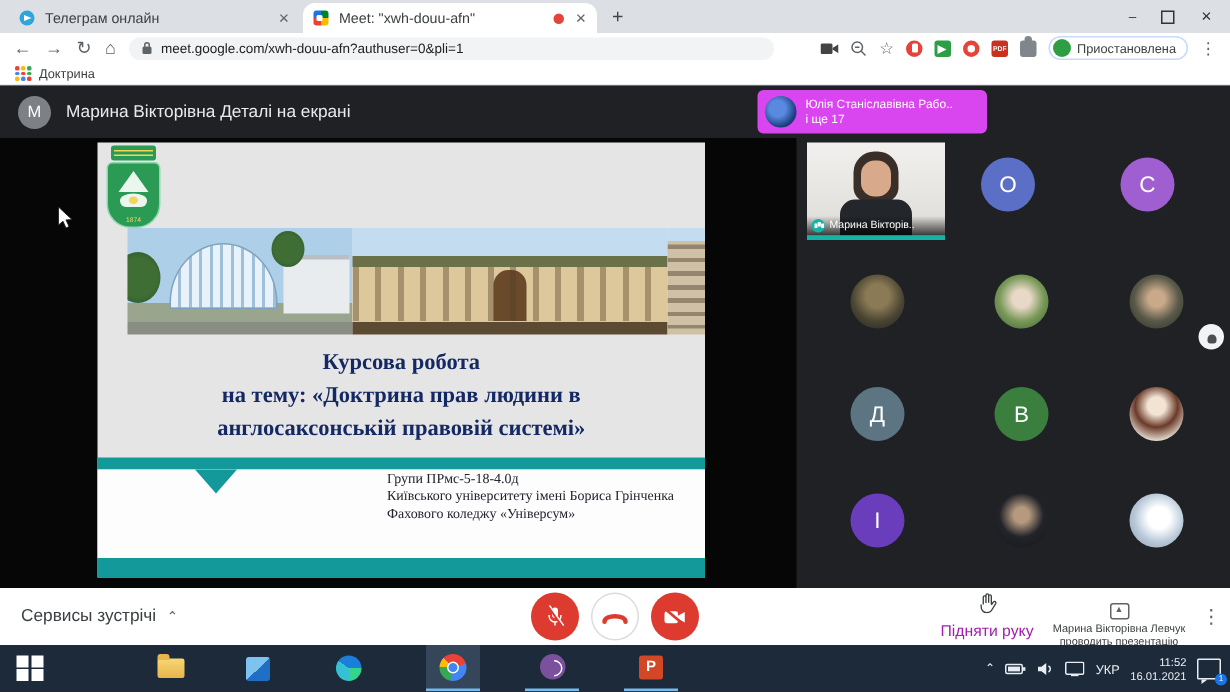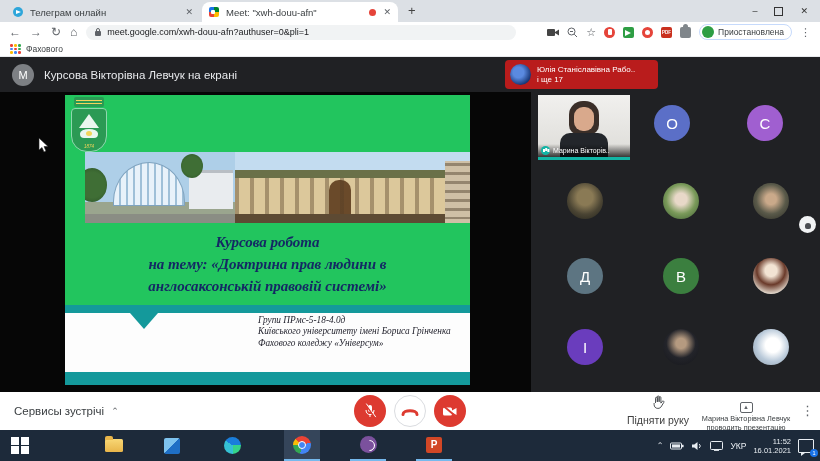--- a/index.html
+++ b/index.html
@@ -54,21 +54,21 @@
         font-size:8.5px;color:#3c4043;box-sizing:border-box;}
   .appsgrid{display:grid;grid-template-columns:repeat(3,3px);grid-gap:1px;}
   .appsgrid span{width:2.5px;height:2.5px;border-radius:50%;}
 
   
   .mheader{position:absolute;left:0;top:57px;width:820px;height:35px;background:#202124;
         display:flex;align-items:center;color:#e8eaed;}
   .mh-avatar{width:22px;height:22px;border-radius:50%;background:#7d8084;margin-left:12px;
         display:flex;align-items:center;justify-content:center;font-size:11px;color:#fff;flex:0 0 auto;}
   .mh-title{font-size:11.5px;margin-left:10px;}
-  .toast{position:absolute;left:505px;top:60px;width:153px;height:29px;background:#b91c1c;
+  .toast{position:absolute;left:505px;top:60px;width:153px;height:29px;background:#d946ef;
         border-radius:4px;display:flex;align-items:center;gap:6px;padding:0 5px;box-sizing:border-box;}
   .toast-av{width:21px;height:21px;border-radius:50%;flex:0 0 auto;
         background:radial-gradient(circle at 40% 40%,#5a8ae0 0 30%,#1a3a7a 70%,#0c1f4a 100%);}
   .toast-txt{font-size:8px;line-height:10px;color:#fff;white-space:nowrap;overflow:hidden;}
   .mh-right{position:absolute;right:6px;top:57px;height:35px;display:flex;align-items:center;gap:10px;margin-top:35px;}
   .mh-div{width:1px;height:16px;background:#3c4043;}
   .ppl{position:relative;}
   .ppl sup{position:absolute;right:-9px;top:-4px;font-size:7.5px;color:#e8eaed;}
   .mh-clock{font-size:11.5px;color:#e8eaed;}
   .mh-acct{font-size:7px;color:#9aa0a6;}
@@ -158,21 +158,21 @@
   .floatbtn .mini{width:6px;height:6px;border-radius:50% 50% 2px 2px;background:#4a4d52;margin-top:3px;}
 
   
   .mfooter{position:absolute;left:0;top:392px;width:820px;height:38px;background:#fff;}
   .details{position:absolute;left:14px;top:13px;font-size:11.5px;color:#3c4043;display:flex;gap:7px;align-items:center;}
   .chev{font-size:9px;color:#5f6368;}
   .cbtn{position:absolute;top:3px;width:32px;height:32px;border-radius:50%;display:flex;
       align-items:center;justify-content:center;box-sizing:border-box;}
   .cbtn.red{background:#dd3a30;}
   .cbtn.white{background:#fff;border:1px solid #dadce0;}
-  .handblk{position:absolute;left:622px;top:3px;width:72px;text-align:center;color:#404040;}
+  .handblk{position:absolute;left:622px;top:3px;width:72px;text-align:center;color:#a21caf;}
   .handblk .hl{font-size:10.5px;margin-top:1px;}
   .presblk{position:absolute;left:700px;top:3px;width:92px;text-align:center;color:#3c4043;}
   .presbox{display:inline-flex;width:11px;height:9px;border:1px solid #5f6368;border-radius:2px;
       align-items:center;justify-content:center;font-size:6px;color:#5f6368;}
   .presblk .pl{font-size:7.3px;line-height:9px;margin-top:1px;}
   .fkebab{position:absolute;left:801px;top:11px;font-size:13px;color:#5f6368;}
 
   
   .taskbar{position:absolute;left:0;top:430px;width:820px;height:31px;}
   .tcell{position:absolute;top:0;width:36px;height:31px;display:flex;align-items:center;justify-content:center;}
@@ -270,26 +270,26 @@
       <span style="background:#ea4335"></span>
         <span style="background:#fbbc05"></span>
         <span style="background:#34a853"></span>
       <span style="background:#4285f4"></span>
         <span style="background:#ea4335"></span>
         <span style="background:#34a853"></span>
       <span style="background:#fbbc05"></span>
         <span style="background:#4285f4"></span>
         <span style="background:#ea4335"></span>
     </span>
-    <span>Фахового</span>
+    <span>Доктрина</span>
   </div>
 
   <div class="mheader">
     <div class="mh-avatar">М</div>
-    <div class="mh-title">Курсова Вікторівна Левчук на екрані</div>
+    <div class="mh-title">Марина Вікторівна Деталі на екрані</div>
   </div>
   <div class="toast">
     <div class="toast-av"></div>
     <div class="toast-txt">
       <div>Юлія Станіславівна Рабо..</div>
       <div>і ще 17</div>
     </div>
   </div>
   <div class="mh-right">
     <span class="ppl">
@@ -308,21 +308,21 @@
     <span class="mh-div"></span>
     <span class="mh-clock">11:52</span>
     <span class="mh-acct">Ва</span>
     <span class="mh-av2">
         <span class="rb"></span>
       </span>
   </div>
 
   <div class="stage">
     <div class="share">
-      <div class="slide" style="background: #22c55e; font-style: italic;">
+      <div class="slide" style="background: #e5e5e5;">
 
         <div class="s-logo">
           <span class="band">
               <i></i>
               <i></i>
             </span>
           <span class="shield">
             <span class="book"></span>
             <span class="lotus"></span>
             <span class="yr">1874</span>

